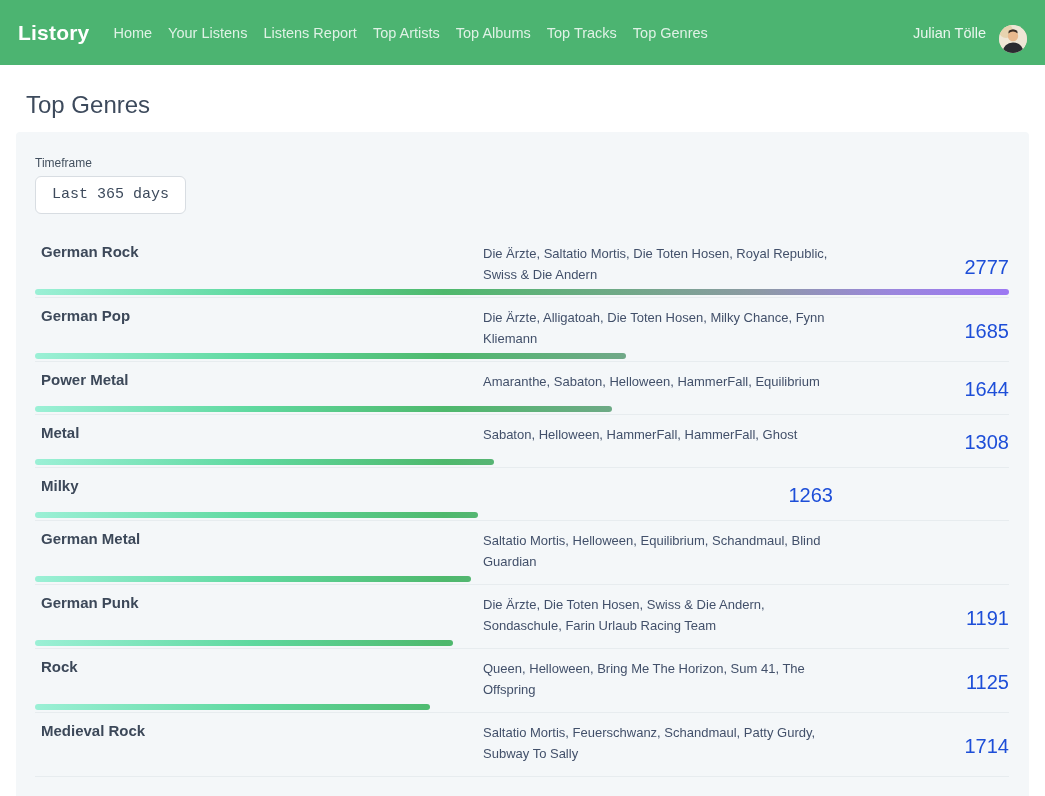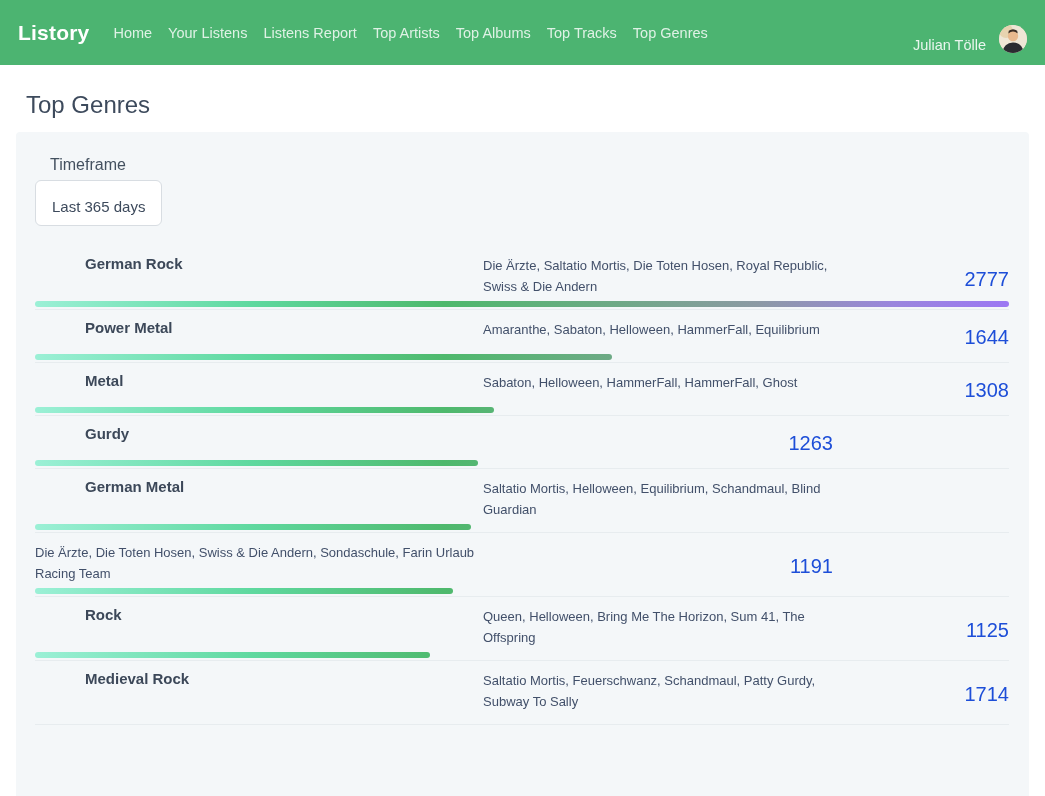--- a/index.html
+++ b/index.html
@@ -5,42 +5,42 @@
   * { margin: 0; padding: 0; box-sizing: border-box; }
   html, body { width: 1045px; height: 796px; overflow: hidden; background: #ffffff;
     font-family: "Liberation Sans", sans-serif; color: #3d4a5c; }
 
   
   .navbar { height: 65px; background: #4cb471; display: flex; align-items: center;
     padding: 0 18px; }
   .logo { color: #ffffff; font-size: 21px; font-weight: 700; letter-spacing: .2px; cursor: pointer; }
   .nav-links { display: flex; gap: 16px; margin-left: 24px; }
   .nav-link { color: rgba(255,255,255,.82); font-size: 14.5px; cursor: pointer; white-space: nowrap; }
-  .nav-right { margin-left: auto; display: flex; align-items: flex-end; gap: 13px; cursor: pointer; margin-top: 12px; }
+  .nav-right { margin-left: auto; display: flex; align-items: flex-start; gap: 13px; cursor: pointer; margin-top: 12px; }
   .username { color: rgba(255,255,255,.88); font-size: 14.5px; }
   .avatar { width: 28px; height: 28px; border-radius: 50%; overflow: hidden; background: #e8ddc8;
     flex: 0 0 auto; }
   .avatar svg { display: block; }
 
   
   .page { padding: 0 16px; }
   .page-title { font-size: 24px; font-weight: 500; color: #3d4a5c; margin: 26px 0 13px 10px; }
 
   .card { background: #f4f7f9; border-radius: 4px; padding: 24px 20px 40px 19px; min-height: 700px; }
 
-  .tf-label { font-size: 16px; color: #43505f; margin-left: 15px; }
+  .tf-label { font-size: 12px; color: #43505f; }
   .tf-button { display: inline-block; margin-top: 6px; background: #ffffff;
-    border: 1px solid #d8dde2; border-radius: 6px; padding: 17px 16px 10px 16px;
-    font-size: 15px; color: #3d4a5c; font-family: Liberation Sans, sans-serif; cursor: pointer; }
+    border: 1px solid #d8dde2; border-radius: 6px; padding: 9px 16px 10px 16px;
+    font-size: 15px; color: #3d4a5c; font-family: Liberation Mono, monospace; cursor: pointer; }
 
   
   .genre-table { margin-top: 20px; }
   .row { position: relative; display: grid; grid-template-columns: 448px 350px 1fr;
     min-height: 53px; padding-top: 9px; border-bottom: 1px solid #e7ecef; }
-  .g-name { font-size: 15px; font-weight: 700; color: #3c4859; padding-left: 6px; margin-left: 44px; }
+  .g-name { font-size: 15px; font-weight: 700; color: #3c4859; padding-left: 6px; }
   .g-artists { font-size: 13px; color: #42506a; line-height: 21px; padding-bottom: 12px; }
   .g-count { font-size: 20px; color: #1d4ed8; align-self: center; padding-left: 89px;
     padding-bottom: 6px; text-align: right; }
   .g-bar { position: absolute; left: 0; bottom: 2px; height: 6px; border-radius: 3px;
     background-image: linear-gradient(90deg,
       #9bf0d6 0%, #5fd9a0 22%, #4eb96d 42%, #6fa987 60%,
       #8c9aa4 74%, #9a86dd 88%, #9c78f3 100%);
     background-repeat: no-repeat; }
 </style>
 </head>
@@ -81,48 +81,55 @@
     </div>
 
     <div class="genre-table" id="genre-table">
   <div class="row">
     <div class="g-name">German Rock</div>
     <div class="g-artists">Die Ärzte, Saltatio Mortis, Die Toten Hosen, Royal Republic, Swiss &amp; Die Andern</div>
     <div class="g-count">2777</div>
     <div class="g-bar" style="width: 100%; background-size: 100% 100%;"></div>
   </div>
 
+  <div class="row">
+    <div class="g-name">German Pop</div>
+    <div class="g-artists">Die Ärzte, Alligatoah, Die Toten Hosen, Milky Chance, Fynn Kliemann</div>
+    <div class="g-count">1685</div>
+    <div class="g-bar" style="width: 60.677%; background-size: 164.807% 100%;"></div>
+  </div>
 
   <div class="row">
     <div class="g-name">Power Metal</div>
     <div class="g-artists">Amaranthe, Sabaton, Helloween, HammerFall, Equilibrium</div>
     <div class="g-count">1644</div>
     <div class="g-bar" style="width: 59.2006%; background-size: 168.917% 100%;"></div>
   </div>
 
   <div class="row">
     <div class="g-name">Metal</div>
     <div class="g-artists">Sabaton, Helloween, HammerFall, HammerFall, Ghost</div>
     <div class="g-count">1308</div>
     <div class="g-bar" style="width: 47.1012%; background-size: 212.309% 100%;"></div>
   </div>
 
   <div class="row">
-    <div class="g-name">Gurdy</div>
+    <div class="g-name">Milky</div>
     <div class="g-count">1263</div>
     <div class="g-bar" style="width: 45.4807%; background-size: 219.873% 100%;"></div>
   </div>
 
   <div class="row">
     <div class="g-name">German Metal</div>
     <div class="g-artists">Saltatio Mortis, Helloween, Equilibrium, Schandmaul, Blind Guardian</div>
     <div class="g-bar" style="width: 44.7245%; background-size: 223.591% 100%;"></div>
   </div>
 
   <div class="row">
+    <div class="g-name">German Punk</div>
     <div class="g-artists">Die Ärzte, Die Toten Hosen, Swiss &amp; Die Andern, Sondaschule, Farin Urlaub Racing Team</div>
     <div class="g-count">1191</div>
     <div class="g-bar" style="width: 42.888%; background-size: 233.165% 100%;"></div>
   </div>
 
   <div class="row">
     <div class="g-name">Rock</div>
     <div class="g-artists">Queen, Helloween, Bring Me The Horizon, Sum 41, The Offspring</div>
     <div class="g-count">1125</div>
     <div class="g-bar" style="width: 40.5113%; background-size: 246.844% 100%;"></div>

